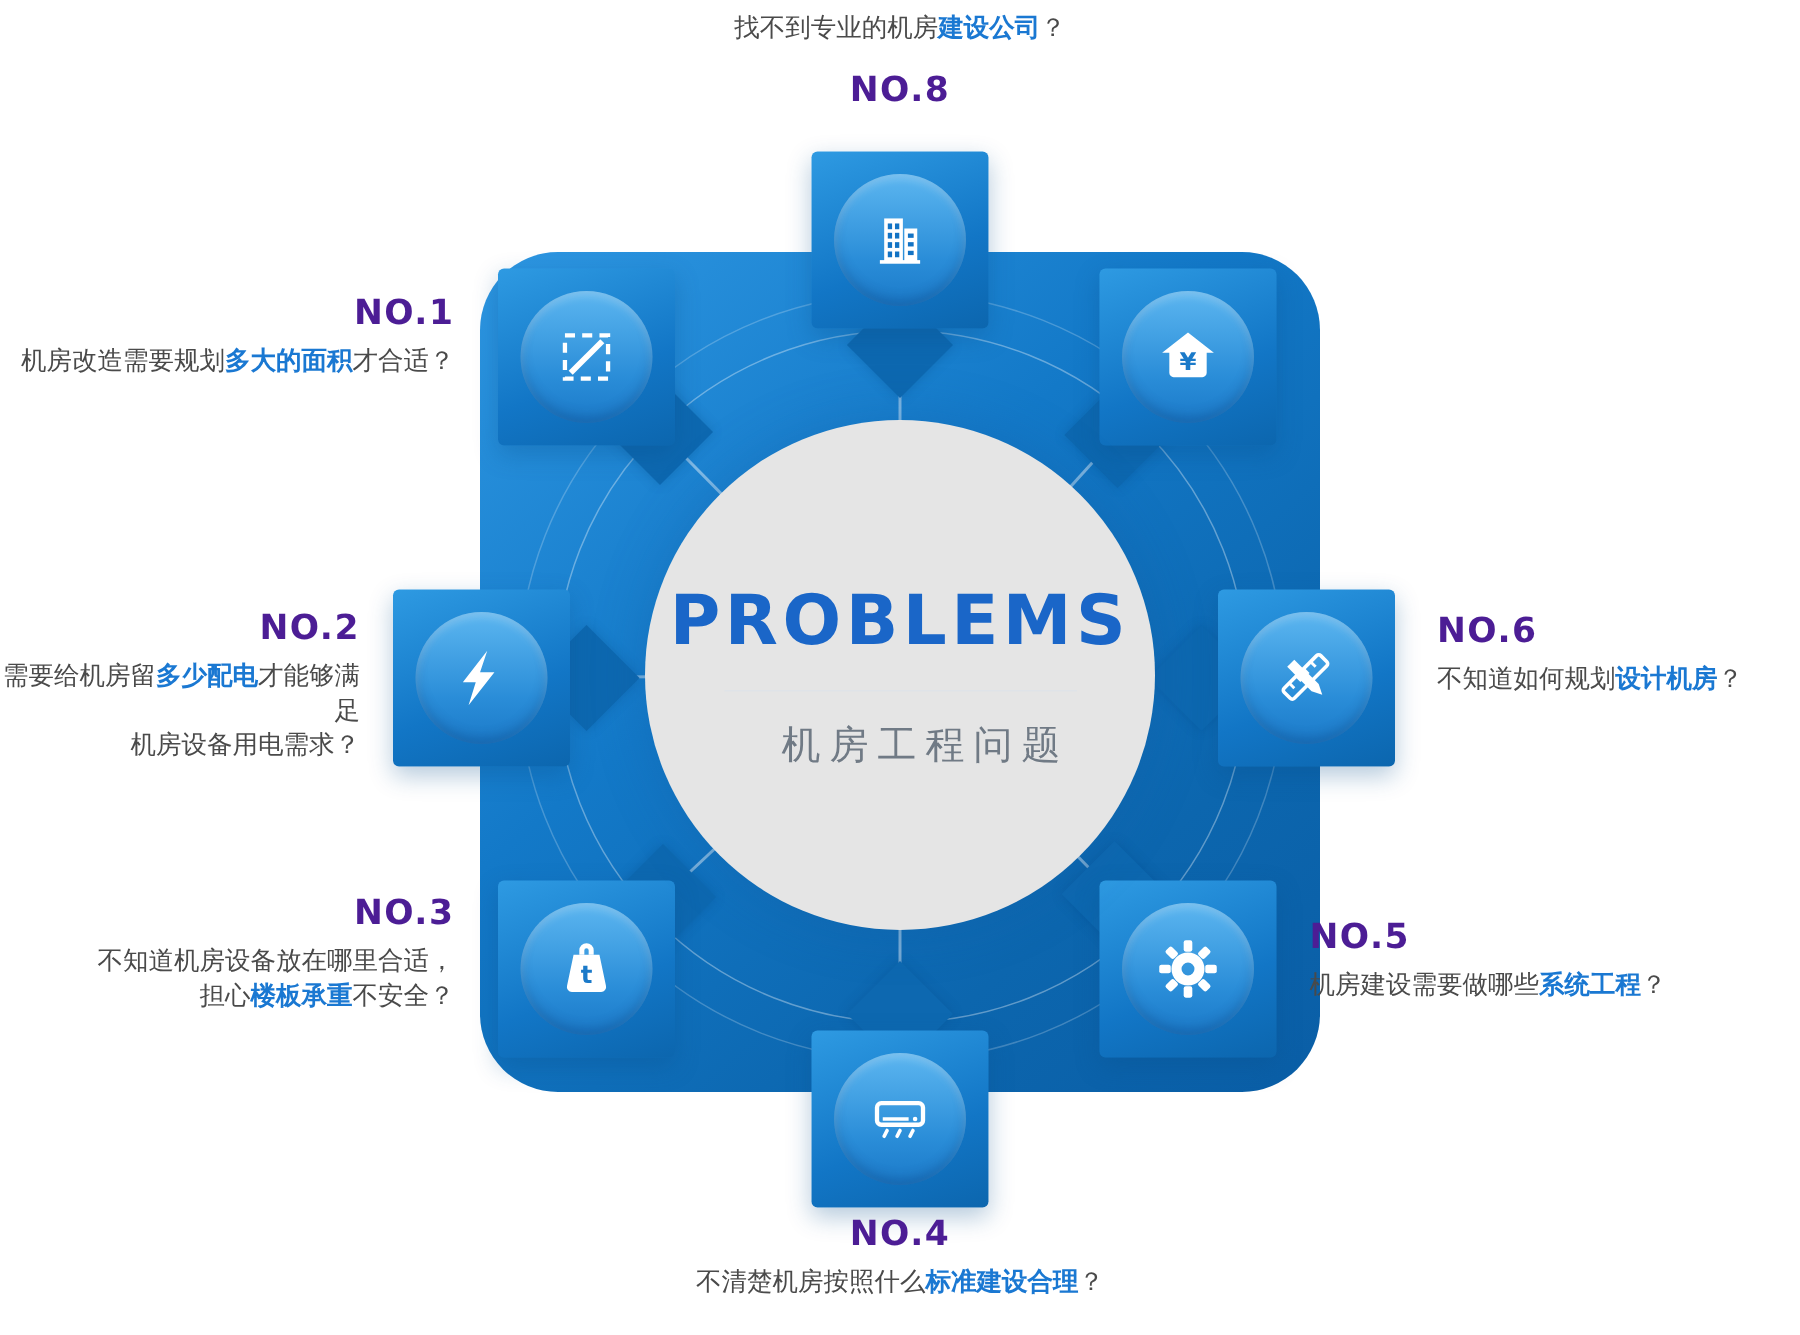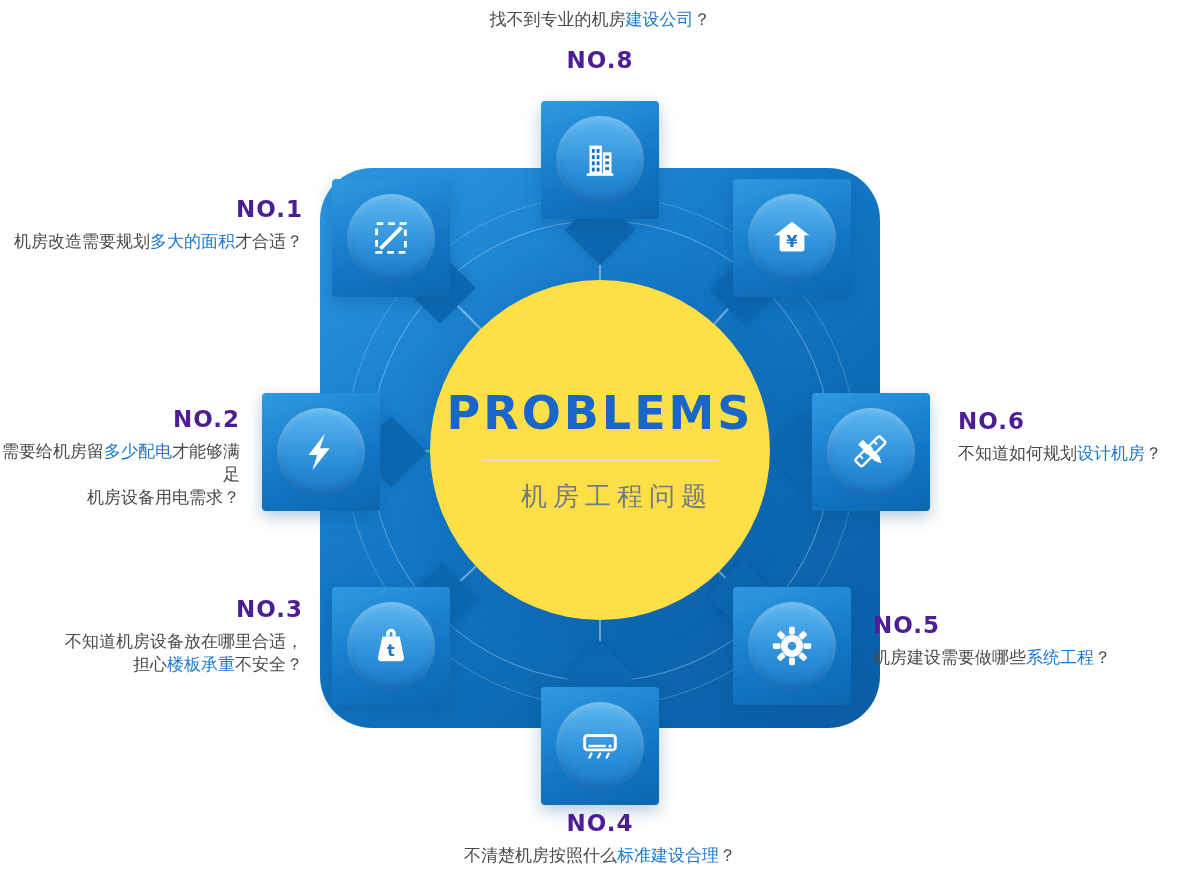--- a/index.html
+++ b/index.html
@@ -45,33 +45,33 @@
   .tile-circle{
     width:88px;height:88px;border-radius:50%;
     background:linear-gradient(180deg,#5cb6f0 0%,#2a8dd8 65%,#1b7ac9 100%);
     box-shadow:inset 0 -4px 8px rgba(0,40,90,.25), inset 0 3px 6px rgba(255,255,255,.25);
     display:flex;align-items:center;justify-content:center;
   }
   .tile-circle svg{display:block;}
 
   .center-circle{
     position:absolute;left:430px;top:280px;width:340px;height:340px;border-radius:50%;
-    background:#fde047;box-shadow:0 0 36px rgba(20,90,160,.30);
+    background:#e5e5e5;box-shadow:0 0 36px rgba(20,90,160,.30);
     display:flex;flex-direction:column;align-items:center;justify-content:center;
   }
   .center-title{
     font-size:46px;font-weight:800;color:#1a66c8;letter-spacing:3px;
   }
   .center-divider{width:235px;height:1px;background:#dfe3e8;margin:20px 0 18px;}
   .center-sub{font-size:26px;color:#70records7a85;color:#707a85;letter-spacing:6px;margin-left:34px;}
 
   .label{position:absolute;z-index:10;}
   .no{font-size:23px;font-weight:bold;color:#4c1d95;letter-spacing:1px;}
   .desc{font-size:17px;color:#4a4a4a;line-height:1.35;margin-top:8px;}
-  .desc .em{color:#1a78d2;font-weight:normal;font-style:normal;}
+  .desc .em{color:#1a78d2;font-weight:bold;font-style:normal;}
 
   .lab1{right:897px;top:196px;text-align:right;}
   .lab2{right:960px;top:406px;text-align:right;}
   .lab3{right:897px;top:596px;text-align:right;}
   .lab4{left:0;right:0;top:810px;text-align:center;}
   .lab5{left:873px;top:612px;text-align:left;}
   .lab6{left:958px;top:408px;text-align:left;}
   .lab7{left:873px;top:196px;text-align:left;}
   .lab8{left:0;right:0;top:8px;text-align:center;}
   .lab8 .no{margin-top:16px;}

